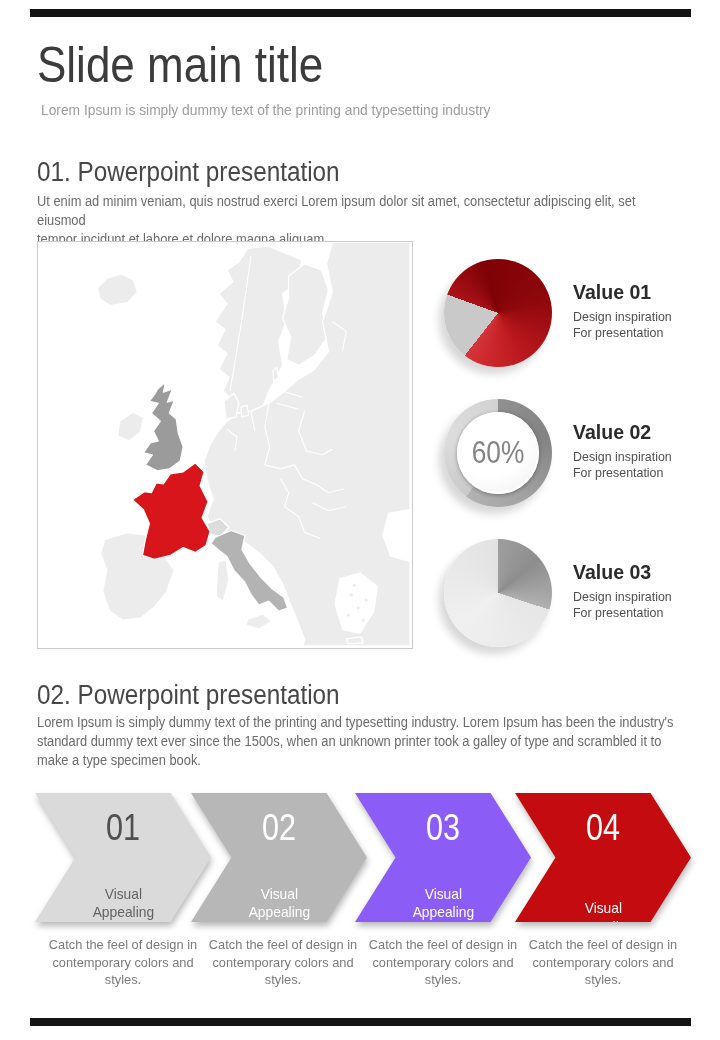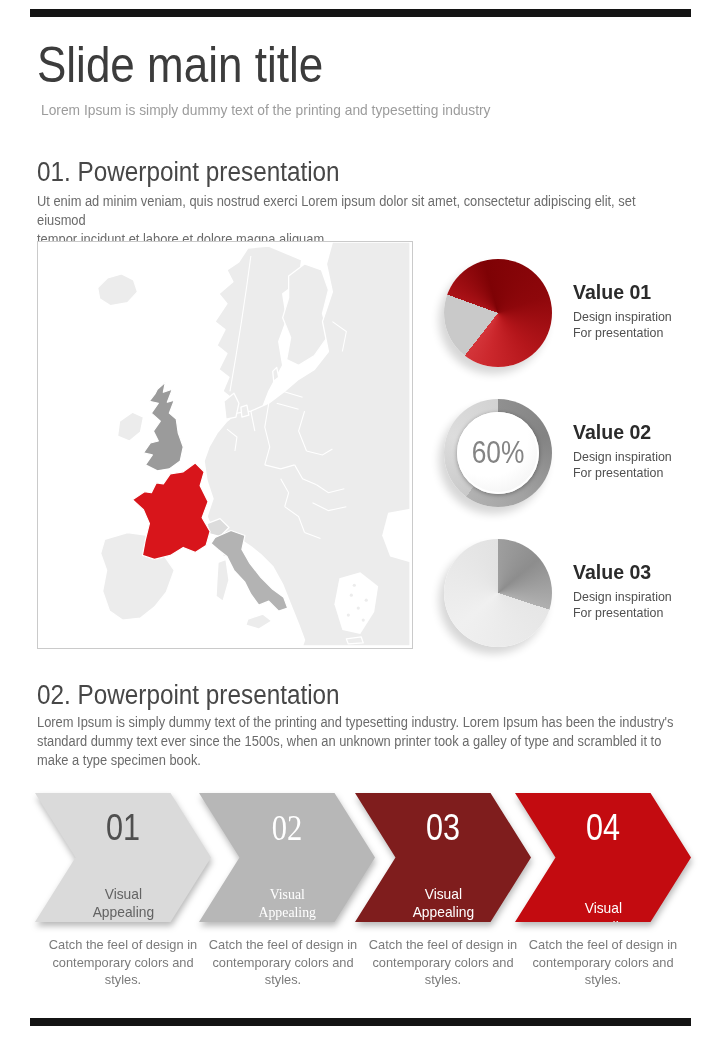--- a/index.html
+++ b/index.html
@@ -50,27 +50,27 @@
 
   .gauge-label{position:absolute;left:573px;width:160px;}
   #glabel-0{top:280px;} #glabel-1{top:420px;} #glabel-2{top:560px;}
   .gauge-label h3{margin:0 0 5px 0;font-size:21px;font-weight:700;color:#2b2b2b;white-space:nowrap;
                   transform:scaleX(.93);transform-origin:0 0;}
   .gauge-label p{margin:0;font-size:13.5px;line-height:1.22;color:#4f4f4f;white-space:nowrap;}
 
   
   .chev-wrap{position:absolute;top:793px;width:176px;height:129px;
              filter:drop-shadow(1px 4px 3px rgba(0,0,0,0.28));}
-  #chev-0{left:35px;} #chev-1{left:199px;font-family:Liberation Serif, serif;} #chev-2{left:355px;} #chev-3{left:515px;}
+  #chev-0{left:35px;} #chev-1{left:191px;} #chev-2{left:355px;} #chev-3{left:515px;}
   .chev{width:100%;height:100%;
         clip-path:polygon(0% 0%,77% 0%,100% 50%,77% 100%,0% 100%,23% 50%);
         display:flex;flex-direction:column;align-items:center;justify-content:space-between;
         padding-top:17px;box-sizing:border-box;text-align:center;}
   #chev-0 .chev{background:#dadada;} #chev-1 .chev{background:#b7b7b7;}
-  #chev-2 .chev{background:#7f1d1d;} #chev-3 .chev{background:#c30b10;gap:43px;}
+  #chev-2 .chev{background:#8b5cf6;} #chev-3 .chev{background:#c30b10;gap:43px;}
   .chev .num{font-size:36px;line-height:1;transform:scaleX(.85);white-space:nowrap;}
   .chev .lbl{margin-top:10px;font-size:15px;line-height:1.25;white-space:pre-line;transform:scaleX(.92);}
   #chev-0 .num{color:#4f4f4f;} #chev-0 .lbl{color:#636363;}
   #chev-1 .num,#chev-1 .lbl,#chev-2 .num,#chev-2 .lbl,#chev-3 .num,#chev-3 .lbl{color:#ffffff;}
 
   .caption{position:absolute;top:936px;width:176px;text-align:center;font-size:13.5px;
            line-height:1.3;color:#7a7a7a;white-space:pre-line;transform:scaleX(.95);}
   #cap-0{left:35px;} #cap-1{left:195px;} #cap-2{left:355px;} #cap-3{left:515px;}
 </style>
 </head>

